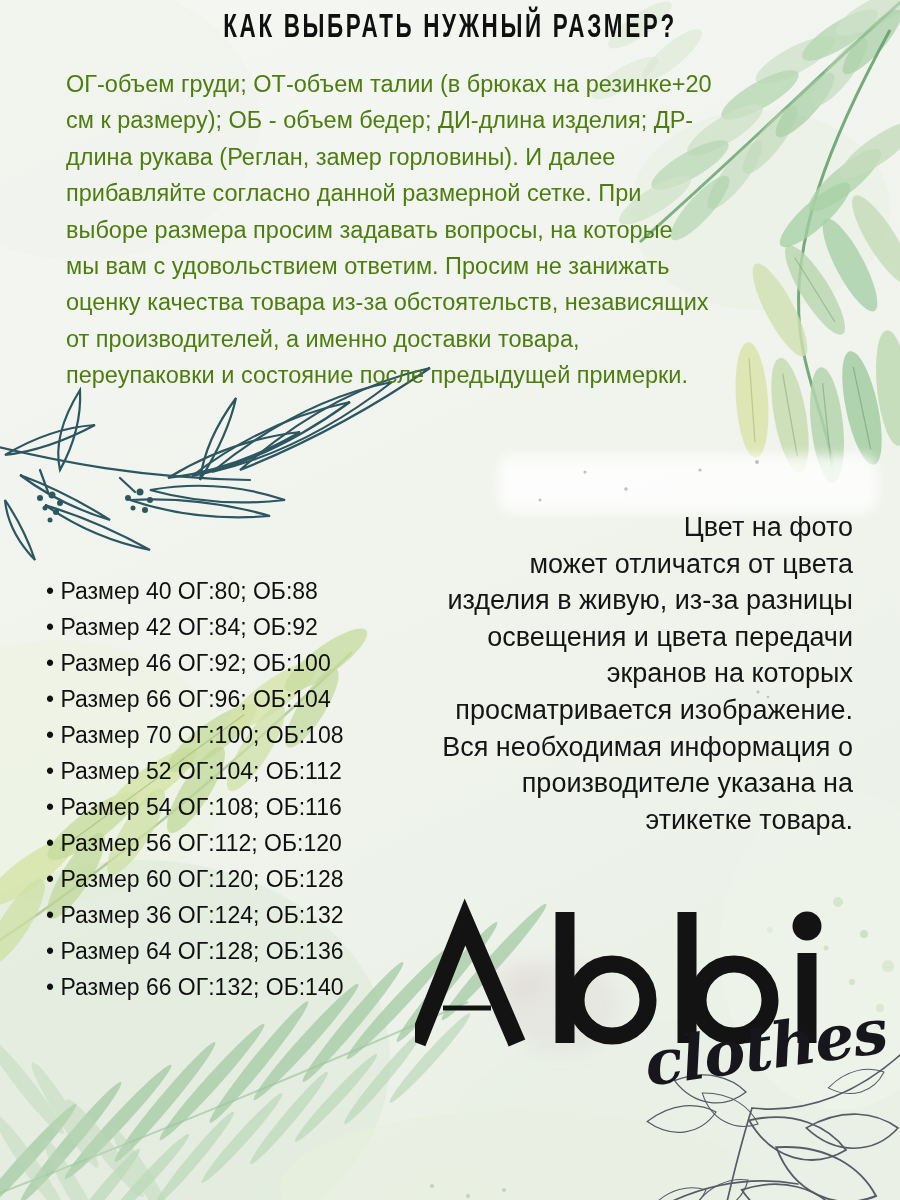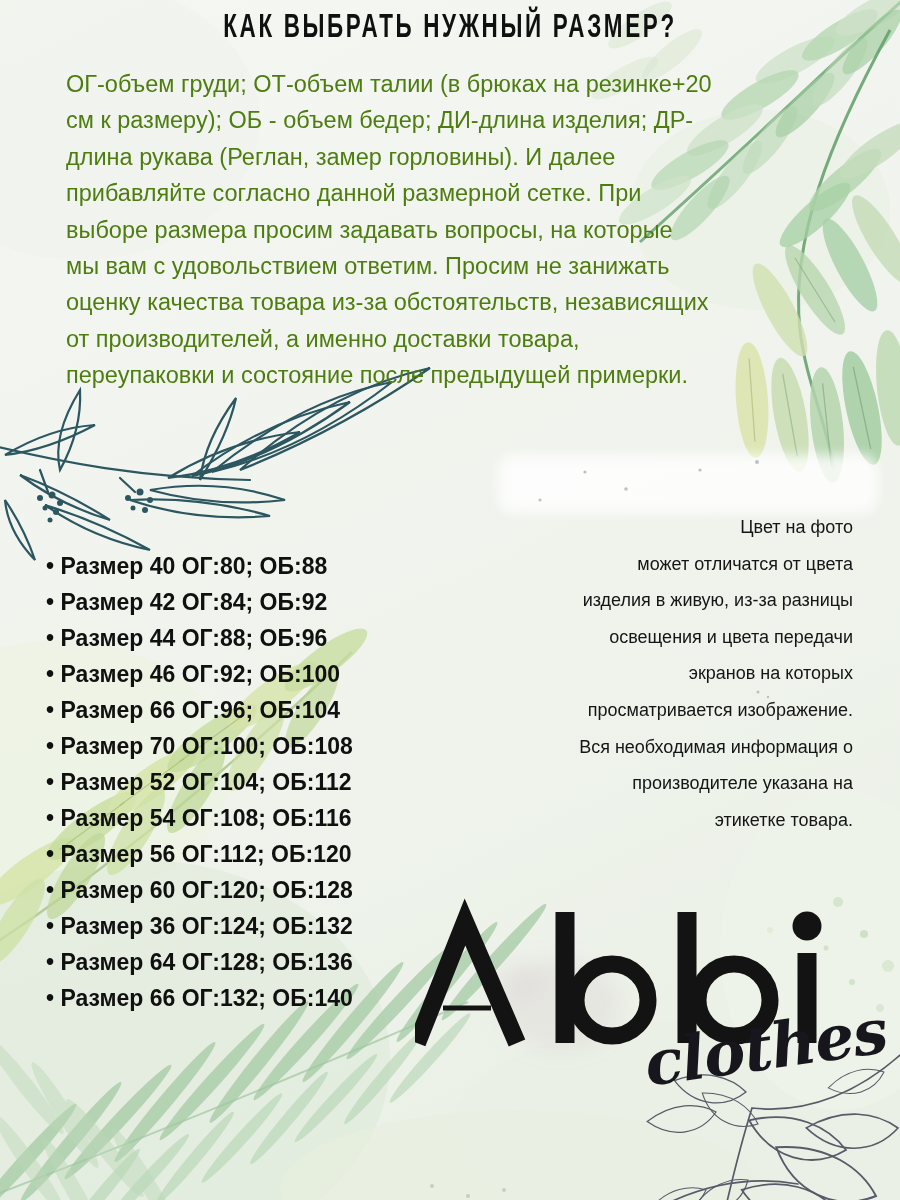--- a/index.html
+++ b/index.html
@@ -12,26 +12,26 @@
   .page-title{
     position:absolute;top:6px;left:0;width:900px;margin:0;text-align:center;
     font-size:34px;font-weight:800;letter-spacing:4px;color:#101010;
     transform:scaleX(.66);transform-origin:50% 0;z-index:2;white-space:nowrap;
   }
   .intro{
     position:absolute;left:48px;top:48px;width:715px;margin:18px;
     font-size:23.5px;line-height:36.4px;white-space:pre-line;color:#4d7c0f;z-index:2;
   }
   .size-list{
-    position:absolute;left:46px;top:548px;margin:0;padding:0;list-style:none;
-    font-size:23px;font-weight:700;line-height:36px;color:#101010;z-index:2;
+    position:absolute;left:46px;top:573px;margin:0;padding:0;list-style:none;
+    font-size:23px;font-weight:400;line-height:36px;color:#101010;z-index:2;
   }
   .color-note{
     position:absolute;top:509px;right:47px;width:470px;margin:0;text-align:right;
-    font-size:18px;line-height:36.6px;white-space:pre-line;color:#151515;z-index:2;
+    font-size:27px;line-height:36.6px;white-space:pre-line;color:#151515;z-index:2;
   }
   .logo-svg{position:absolute;left:415px;top:896px;z-index:2;}
   .logo-sub{
     position:absolute;left:645px;top:1028px;z-index:3;color:#16161c;
     font-family:"DejaVu Serif",serif;font-style:italic;font-weight:700;font-size:62px;
     transform:rotate(-8deg);transform-origin:left center;letter-spacing:-1px;
   }
   .sr{position:absolute;width:1px;height:1px;overflow:hidden;clip:rect(0 0 0 0);white-space:nowrap;}
 </style>
 </head>
@@ -275,21 +275,20 @@
 оценку качества товара из-за обстоятельств, независящих
 от производителей, а именно доставки товара,
 переупаковки и состояние после предыдущей примерки.</p>
 
 <ul class="size-list">
 
     <li>• Размер 40 ОГ:80; ОБ:88</li>
 
     <li>• Размер 42 ОГ:84; ОБ:92</li>
 
-    <li>• Размер 44 ОГ:88; ОБ:96</li>
 
     <li>• Размер 46 ОГ:92; ОБ:100</li>
 
     <li>• Размер 66 ОГ:96; ОБ:104</li>
 
     <li>• Размер 70 ОГ:100; ОБ:108</li>
 
     <li>• Размер 52 ОГ:104; ОБ:112</li>
 
     <li>• Размер 54 ОГ:108; ОБ:116</li>

